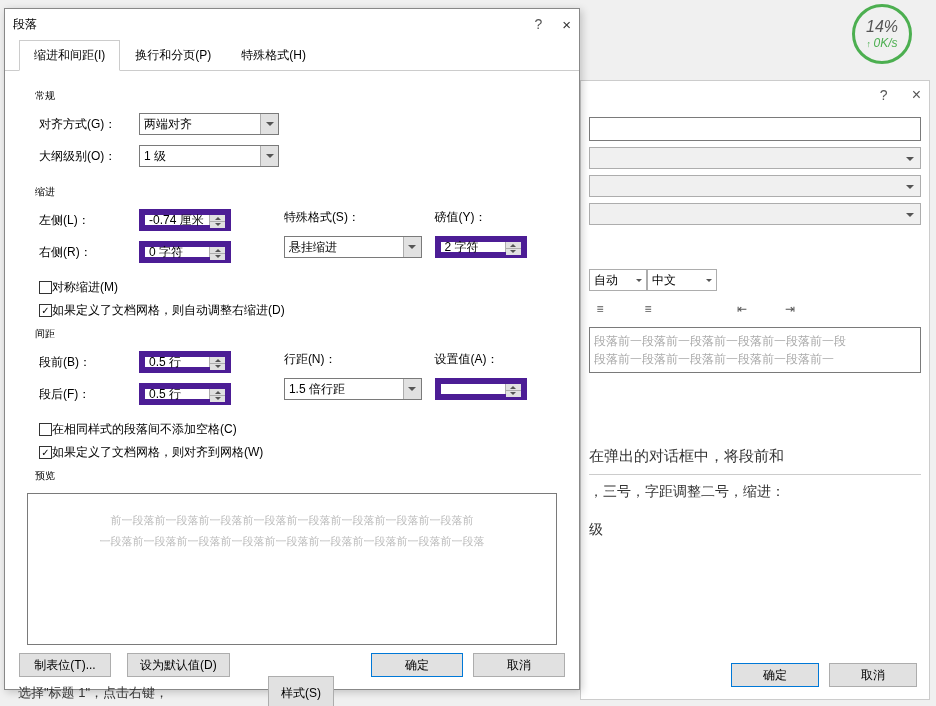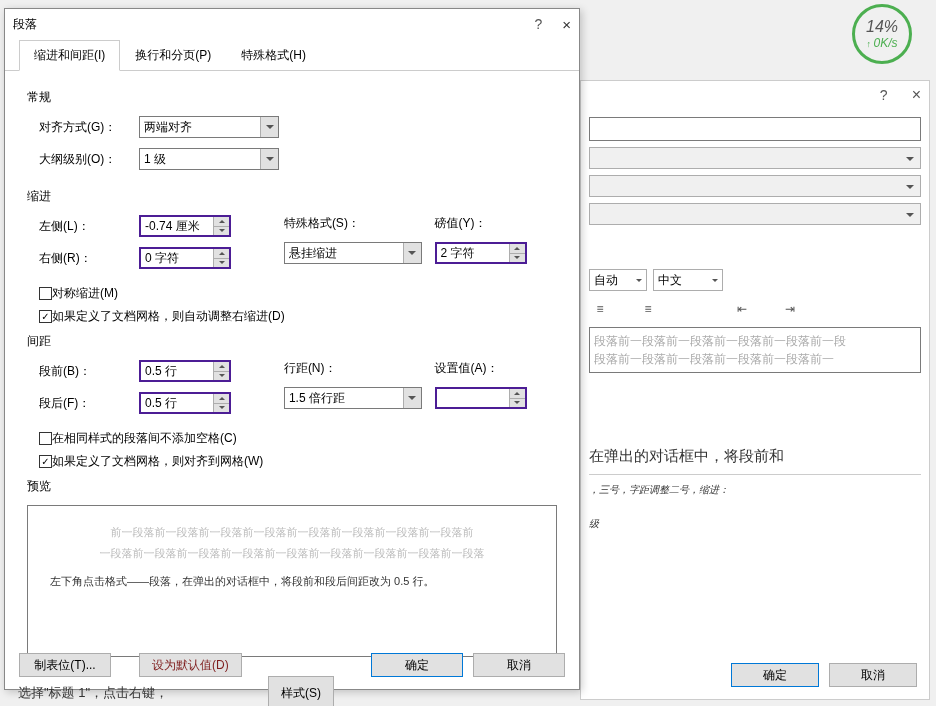--- a/index.html
+++ b/index.html
@@ -7,26 +7,26 @@
 
 
 .bg-dialog { position: absolute; left: 580px; top: 80px; width: 350px; height: 620px; background: #fff; border: 1px solid #ccc; }
 .bg-titlebar { height: 28px; background: #fff; display: flex; align-items: center; justify-content: flex-end; padding: 0 8px; gap: 24px; }
 .bg-help { color: #555; font-size: 14px; }
 .bg-close { color: #555; font-size: 16px; }
 .bg-body { padding: 8px; }
 .bg-input-wide { width: 100%; height: 24px; border: 1px solid #7a7a7a; margin-bottom: 6px; background: #fff; }
 .bg-combo { width: 100%; height: 22px; border: 1px solid #adadad; margin-bottom: 6px; background: #f0f0f0; position: relative; }
 .bg-combo::after { content:""; position:absolute; right:6px; top:9px; border:4px solid transparent; border-top-color:#555; }
-.bg-row { display:flex; align-items:center; gap:6px; margin: 8px 0; }
+.bg-row { display:flex; align-items:center; gap:0; margin: 8px 0; }
 .bg-small-combo { width:58px; height:22px; border:1px solid #adadad; background:#fff; display:flex; align-items:center; padding:0 4px; position:relative; }
 .bg-small-combo::after { content:""; position:absolute; right:4px; top:9px; border:3px solid transparent; border-top-color:#555; }
 .bg-icon-btn { width:22px; height:20px; display:flex; align-items:center; justify-content:center; color:#555; }
 .bg-desc { margin:8px 0; color:#333; font-size:13px; }
-.bg-desc2 { margin:4px 0 20px 0; color:#333; font-size:10px;font-style:italic; }
+.bg-desc2 { margin:4px 0 20px 0; color:#333; font-size:14px; }
 .bg-btns { position:absolute; bottom:12px; right:12px; display:flex; gap:10px; }
 .bg-btn { width:88px; height:24px; border:1px solid #adadad; background:#e1e1e1; display:flex; align-items:center; justify-content:center; }
 .bg-btn.primary { border:1px solid #0078d7; }
 
 
 .perf { position:absolute; right:12px; top:4px; width:72px; height:60px; }
 .perf-circle { width:60px; height:60px; border:3px solid #4caf50; border-radius:50%; display:flex; flex-direction:column; align-items:center; justify-content:center; position:relative;font-style:italic;}
 .perf-pct { font-size:16px; color:#555; }
 .perf-sub { font-size:9px; color:#4caf50; }
 
@@ -36,30 +36,30 @@
 .titlebar-title { flex:1; font-size:12px; }
 .titlebar-btns { display:flex; gap:20px; align-items:center; }
 .titlebar-help { color:#555; font-size:14px; }
 .titlebar-close { color:#333; font-size:15px; }
 
 .tabs { display:flex; border-bottom:1px solid #ccc; padding-left:14px; }
 .tab { padding:6px 14px; border:1px solid transparent; border-bottom:none; position:relative; top:1px; }
 .tab.active { border-color:#ccc; background:#fff; border-bottom:1px solid #fff; }
 
 .content { padding:10px 22px; }
-.section-label { font-size:12px; margin:8px 0 10px 0; }
+.section-label { font-size:10px; margin:8px 0 10px 8px; }
 .row { display:flex; align-items:center; margin-bottom:10px; }
 .label { width:100px; }
 .combo { height:22px; border:1px solid #7a7a7a; background:#fff; display:flex; align-items:center; padding:0 4px; position:relative; }
 .combo-btn { position:absolute; right:0; top:0; width:18px; height:100%; border-left:1px solid #adadad; background:#e1e1e1; display:flex; align-items:center; justify-content:center; }
 .combo-btn::after { content:""; border:4px solid transparent; border-top-color:#555; margin-top:4px; }
 .combo.w140 { width:140px; }
 .combo.w130 { width:138px; }
 
-.spinner { height:22px; border:2px solid #4c1d95; background:#fff; display:flex; align-items:center; padding:4px 4px; position:relative; }
+.spinner { height:22px; border:6px solid #4c1d95; background:#fff; display:flex; align-items:center; padding:4px 4px; position:relative; }
 .spinner.w90 { width:92px; }
 .spinner-btns { position:absolute; right:0; top:0; width:16px; height:100%; border-left:1px solid #adadad; display:flex; flex-direction:column; }
 .spinner-up, .spinner-down { flex:1; background:#e1e1e1; display:flex; align-items:center; justify-content:center; border-bottom:1px solid #adadad; }
 .spinner-down { border-bottom:none; }
 .spinner-up::after { content:""; border:3px solid transparent; border-bottom-color:#555; position:relative; top:-1px;}
 .spinner-down::after { content:""; border:3px solid transparent; border-top-color:#555; position:relative; top:1px;}
 
 .checkbox-row { display:flex; align-items:center; margin:6px 0; }
 .chk { width:13px; height:13px; border:1px solid #333; display:flex; align-items:center; justify-content:center; font-size:10px; line-height:1; }
 
@@ -67,24 +67,24 @@
 .col { }
 .col1 { width:260px; }
 .col2 { width:160px; }
 .col3 { width:130px; }
 
 .preview-box { border:1px solid #7a7a7a; height:152px; margin-top:6px; padding:16px 22px; overflow:hidden; }
 .preview-gray { color:#bbb; font-size:11px; line-height:1.9; text-align:center; }
 .preview-black { color:#333; font-size:11px; margin-top:10px; }
 
 .dialog-footer { position:absolute; bottom:12px; left:14px; right:14px; display:flex; align-items:center; }
-.footer-left { display:flex; gap:28px; }
+.footer-left { display:flex; gap:16px; }
 .footer-right { margin-left:auto; display:flex; gap:10px; }
 .btn { height:24px; border:1px solid #adadad; background:#e1e1e1; display:flex; align-items:center; justify-content:center; padding:0 12px; min-width:92px; }
-.btn.disabled { color:#7f1d1d; }
+.btn.disabled { color:#000000; }
 .btn.primary { border:1px solid #0078d7; }
 
 .under-text { position:absolute; left:18px; bottom:4px; font-size:13px; color:#333; }
 .styles-btn { position:absolute; left:268px; top:676px; height:22px; border:1px solid #adadad; background:#e1e1e1; padding:16px 12px; display:flex; align-items:center;}
 </style>
 </head>
 <body>
 
 <div class="perf">
   <div class="perf-circle">
@@ -283,21 +283,20 @@
     </div>
     <div class="checkbox-row" style="padding-left:12px">
       <div class="chk">✓</div>
       <span>如果定义了文档网格，则对齐到网格(W)</span>
     </div>
 
     <div class="section-label">预览</div>
     <div class="preview-box">
       <div class="preview-gray">前一段落前一段落前一段落前一段落前一段落前一段落前一段落前一段落前</div>
       <div class="preview-gray">一段落前一段落前一段落前一段落前一段落前一段落前一段落前一段落前一段落</div>
-      <div class="preview-black">左下角点击格式——段落，在弹出的对话框中，将段前和段后间距改为 0.5 行。</div>
     </div>
   </div>
 
   <div class="dialog-footer">
     <div class="footer-left">
       <div class="btn">制表位(T)...</div>
       <div class="btn disabled">设为默认值(D)</div>
     </div>
     <div class="footer-right">
       <div class="btn primary">确定</div>

